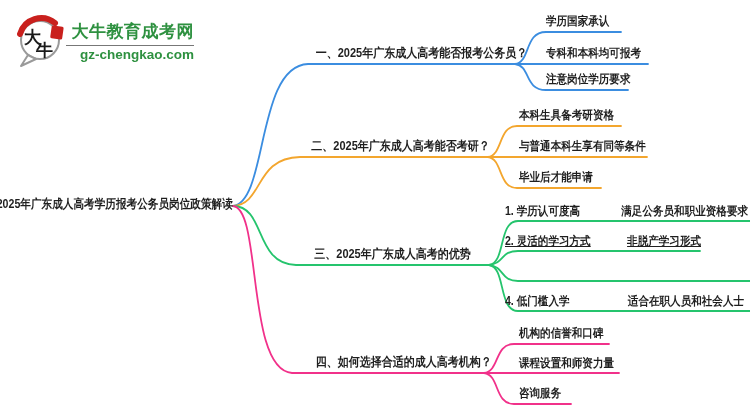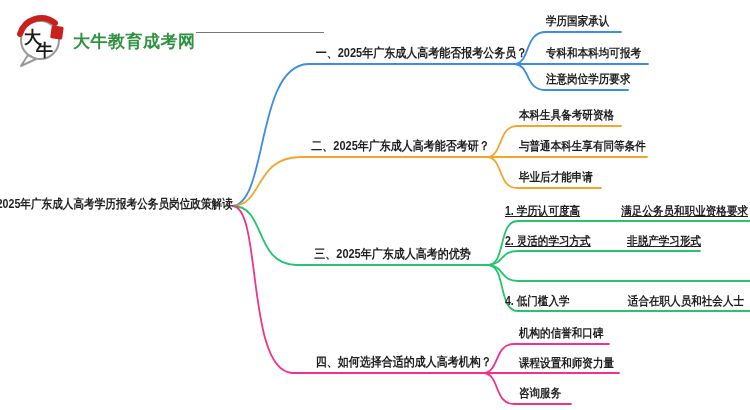--- a/index.html
+++ b/index.html
@@ -11,21 +11,21 @@
   .lab.sq-c{transform:scaleX(.88);transform-origin:center center;text-align:center;}
   .lab.sq-r{transform:scaleX(.85);transform-origin:right center;text-align:right;}
   .root{font-size:12.5px;}
   .btitle{font-size:12.5px;}
   .row3{position:absolute;display:flex;justify-content:space-between;font-size:12px;font-weight:600;color:#1f1f1f;line-height:15px;}
   .row3 .lt{transform:scaleX(.88);transform-origin:left center;white-space:nowrap;}
   .row3 .rt{transform:scaleX(.88);transform-origin:right center;white-space:nowrap;}
   
   #logo{position:absolute;left:14px;top:14px;display:flex;align-items:center;}
   #logo-mark{width:52px;height:54px;}
-  #logo-text{margin-left:7px;display:flex;flex-direction:row;}
+  #logo-text{display:flex;flex-direction:column;text-align:right;}
   .brand-name{font-size:17px;font-weight:bold;letter-spacing:.5px;}
   .brand-sep{height:1px;background:#777;margin:2px 0 1px 0;width:128px;}
   .brand-domain{font-size:13.5px;font-weight:bold;}
 </style>
 </head>
 <body>
 
 <div id="stage">
 
   <svg id="wires" viewBox="0 0 750 410" fill="none" stroke-width="1.8" stroke-linecap="round">
@@ -61,37 +61,38 @@
       <circle cx="26" cy="26" r="19" fill="#fff" stroke="#9a9a9a" stroke-width="2"></circle>
       <path d="M14,41 L7,52 L22,45 Z" fill="#fff" stroke="#9a9a9a" stroke-width="2" stroke-linejoin="round"></path>
       <path d="M6,20 A22,22 0 0 1 41,9" fill="none" stroke="#c9201d" stroke-width="6" stroke-linecap="round"></path>
       <rect x="37" y="12" width="12" height="13" rx="1.5" fill="#c9201d" transform="rotate(8 43 18)"></rect>
       <text x="10" y="29" font-size="17" font-weight="bold" fill="#1a1a1a">大</text>
       <text x="22" y="42" font-size="17" font-weight="bold" fill="#1a1a1a">牛</text>
     </svg>
     <div id="logo-text">
       <span class="brand-name" style="color:#2e9140">大牛教育成考网</span>
       <span class="brand-sep"></span>
+      <span class="brand-domain" style="color:#2e9140">gz-chengkao.com</span>
     </div>
   </div>
 
   <div class="lab root sq-r" style="right:517px;top:197px;">2025年广东成人高考学历报考公务员岗位政策解读</div>
 
   <div class="lab btitle sq-c" style="left:303px;top:46px;width:212px;">一、2025年广东成人高考能否报考公务员？</div>
   <div class="lab sq-l" style="left:546px;top:14px;">学历国家承认</div>
   <div class="lab sq-l" style="left:546px;top:46px;">专科和本科均可报考</div>
   <div class="lab sq-l" style="left:546px;top:72px;">注意岗位学历要求</div>
 
   <div class="lab btitle sq-c" style="left:300px;top:139px;width:188px;">二、2025年广东成人高考能否考研？</div>
   <div class="lab sq-l" style="left:519px;top:108px;">本科生具备考研资格</div>
   <div class="lab sq-l" style="left:519px;top:139px;">与普通本科生享有同等条件</div>
   <div class="lab sq-l" style="left:519px;top:170px;">毕业后才能申请</div>
 
   <div class="lab btitle sq-c" style="left:296px;top:247px;width:193px;">三、2025年广东成人高考的优势</div>
-  <div class="row3" style="left:505px;top:204px;width:243px;text-decoration:underline;">
+  <div class="row3" style="left:505px;top:204px;width:243px;">
     <span class="lt">1. 学历认可度高</span>
     <span class="rt">满足公务员和职业资格要求</span>
   </div>
   <div class="row3" style="left:505px;top:234px;width:196px;text-decoration:underline;">
     <span class="lt">2. 灵活的学习方式</span>
     <span class="rt">非脱产学习形式</span>
   </div>
   <div class="row3" style="left:505px;top:294px;width:239px;">
     <span class="lt">4. 低门槛入学</span>
     <span class="rt">适合在职人员和社会人士</span>

